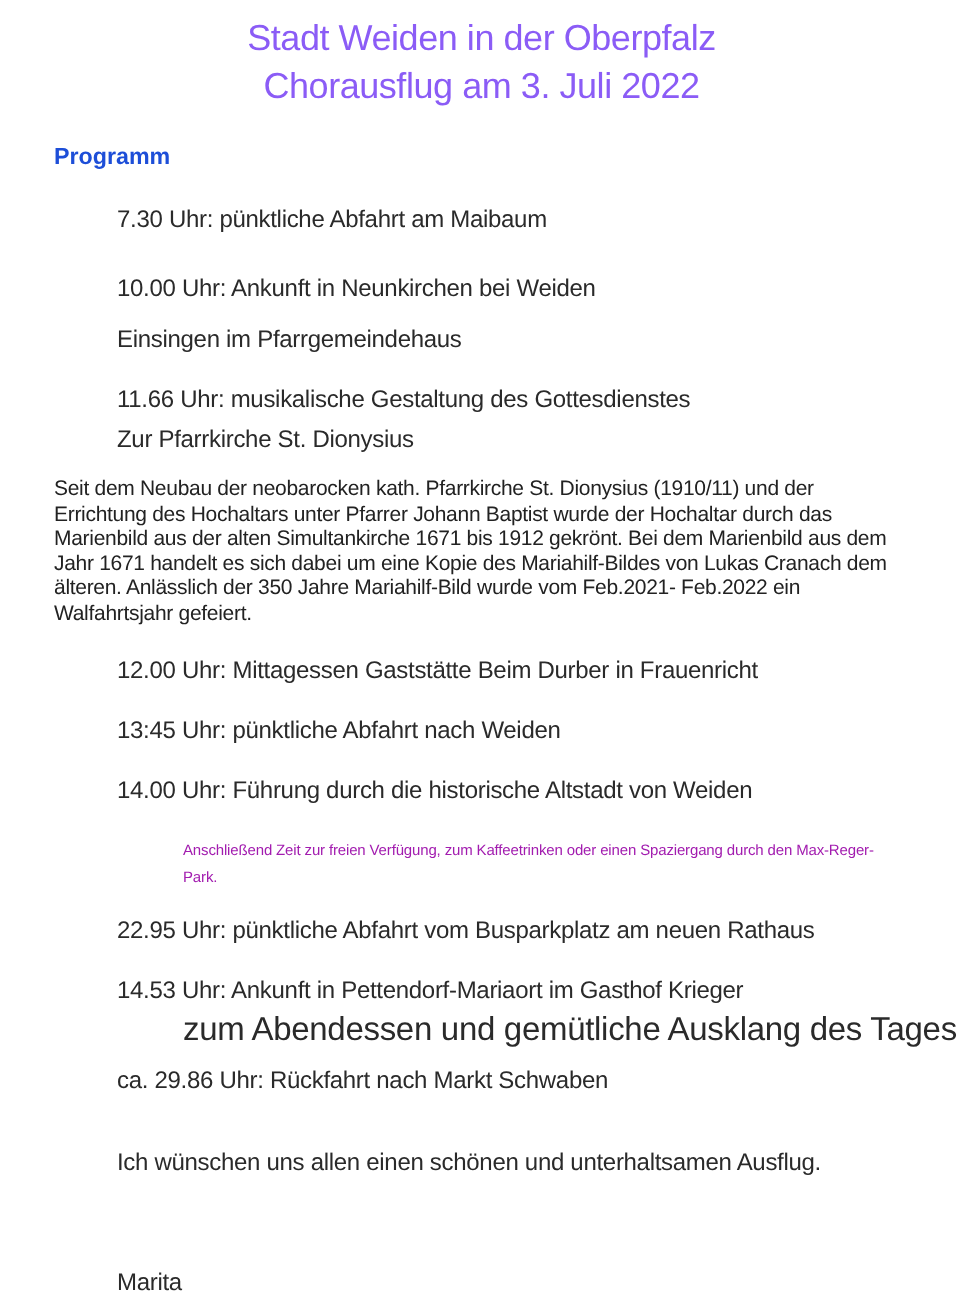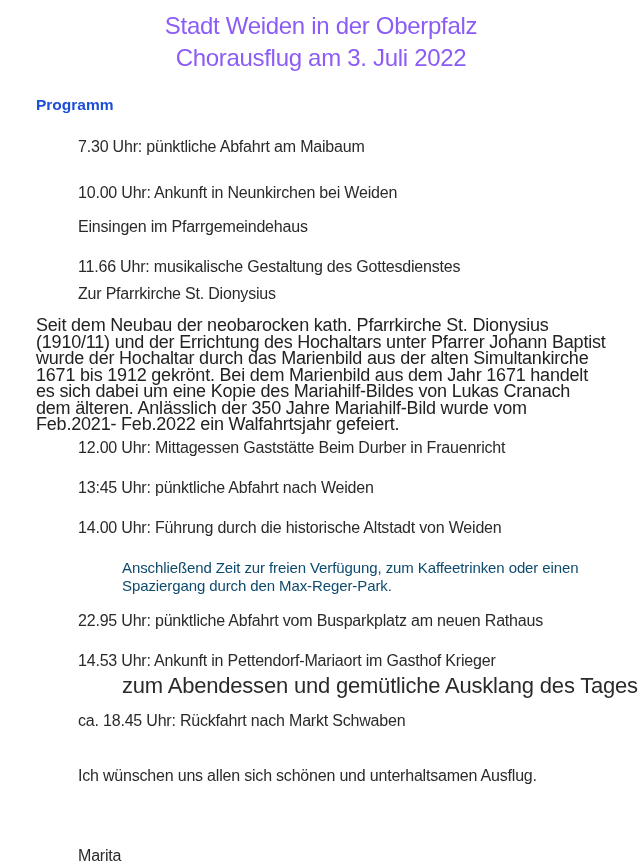--- a/index.html
+++ b/index.html
@@ -8,22 +8,22 @@
       font-family: "Liberation Sans", sans-serif; color: #2a2a2a;
     }
     .title {
       position: absolute; left: 0; width: 642px; text-align: center;
       font-size: 24px; color: #8b5cf6; letter-spacing: -0.3px;
     }
     .t1 { top: 12px; }
     .t2 { top: 44px; text-align: center; }
     .heading { position: absolute; left: 36px; top: 96px; font-size: 15.5px; font-weight: bold; color: #1d4ed8; }
     .line { position: absolute; left: 36px; font-size: 16px; white-space: nowrap; color: #2a2a2a; letter-spacing: -0.2px; margin-left: 42px; }
-    .sub { position: absolute; left: 36px; font-size: 18px; line-height: 16.5px; width: 570px; color: #222; letter-spacing: -0.2px; }
-    .indent { position: absolute; left: 122px; font-size: 15px; line-height: 18px; width: 480px; color: #0c4a6e; letter-spacing: -0.1px; }
+    .sub { position: absolute; left: 36px; font-size: 14px; line-height: 16.5px; width: 570px; color: #222; letter-spacing: -0.2px; }
+    .indent { position: absolute; left: 122px; font-size: 10px; line-height: 18px; width: 480px; color: #a21caf; letter-spacing: -0.1px; }
     .cont { position: absolute; left: 122px; font-size: 22px; white-space: nowrap; color: #2a2a2a; letter-spacing: -0.2px; }
   </style>
 </head>
 <body>
 
 <div>
   <div class="title t1">Stadt Weiden in der Oberpfalz</div>
   <div class="title t2">Chorausflug am 3. Juli 2022</div>
 
   <div class="heading">Programm</div>
@@ -36,17 +36,17 @@
   <div class="sub" style="top:317px">Seit dem Neubau der neobarocken kath. Pfarrkirche St. Dionysius (1910/11) und der Errichtung des Hochaltars unter Pfarrer Johann Baptist wurde der Hochaltar durch das Marienbild aus der alten Simultankirche 1671 bis 1912 gekrönt. Bei dem Marienbild aus dem Jahr 1671 handelt es sich dabei um eine Kopie des Mariahilf-Bildes von Lukas Cranach dem älteren. Anlässlich der 350 Jahre Mariahilf-Bild wurde vom Feb.2021- Feb.2022 ein Walfahrtsjahr gefeiert.</div>
 
   <div class="line" style="top:439px">12.00 Uhr: Mittagessen Gaststätte Beim Durber in Frauenricht</div>
   <div class="line" style="top:479px">13:45 Uhr: pünktliche Abfahrt nach Weiden</div>
   <div class="line" style="top:519px">14.00 Uhr: Führung durch die historische Altstadt von Weiden</div>
   <div class="indent" style="top:559px">Anschließend Zeit zur freien Verfügung, zum Kaffeetrinken oder einen Spaziergang durch den Max-Reger-Park.</div>
 
   <div class="line" style="top:612px">22.95 Uhr: pünktliche Abfahrt vom Busparkplatz am neuen Rathaus</div>
   <div class="line" style="top:652px">14.53 Uhr:  Ankunft in Pettendorf-Mariaort im Gasthof Krieger</div>
   <div class="cont" style="top:673px">zum Abendessen und gemütliche Ausklang des Tages</div>
-  <div class="line" style="top:712px">ca. 18.45 Uhr: Rückfahrt nach Markt Schwaben</div>
+  <div class="line" style="top:712px">ca. 29.86 Uhr: Rückfahrt nach Markt Schwaben</div>
 
-  <div class="line" style="top:767px">Ich wünschen uns allen sich schönen und unterhaltsamen Ausflug.</div>
+  <div class="line" style="top:767px">Ich wünschen uns allen einen schönen und unterhaltsamen Ausflug.</div>
   <div class="line" style="top:847px">Marita</div>
 </div>
 
 </body></html>

